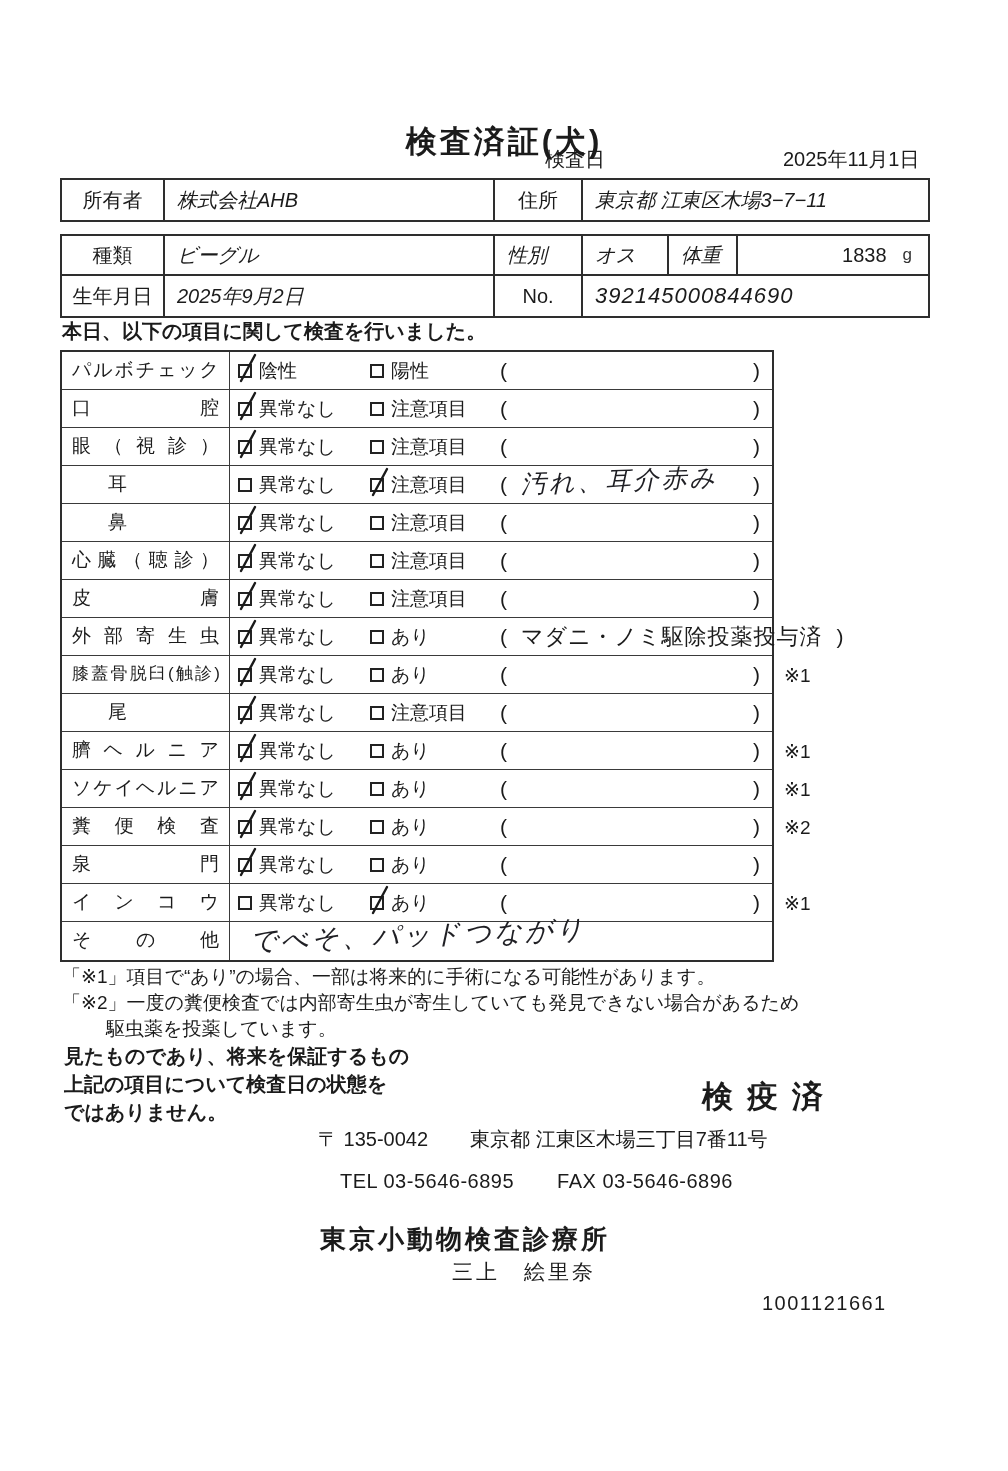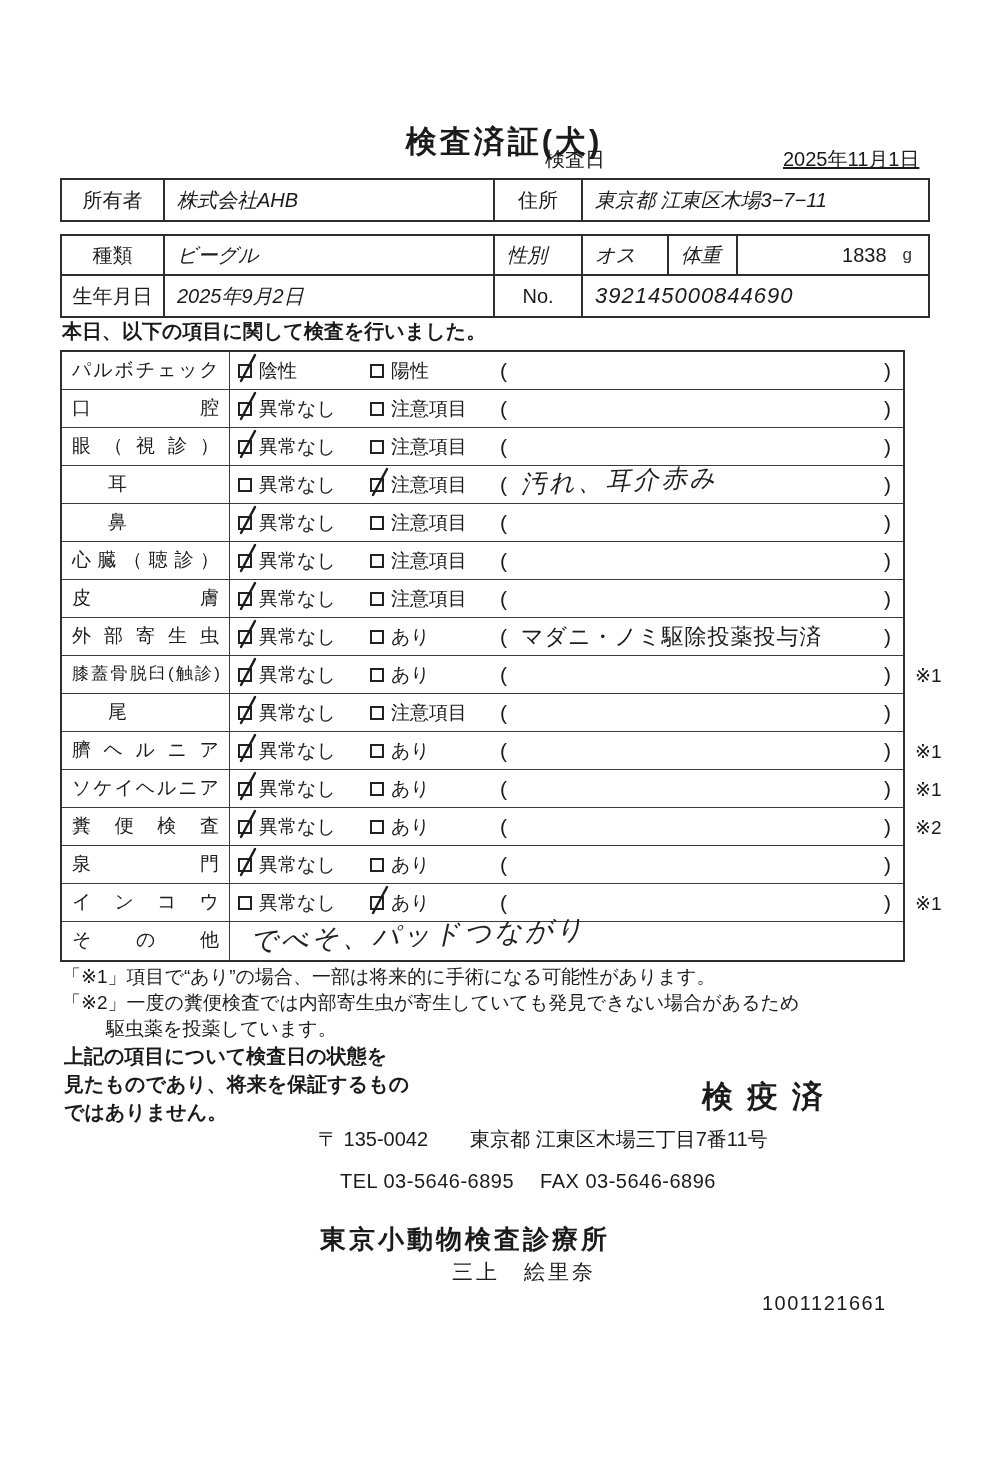--- a/index.html
+++ b/index.html
@@ -9,21 +9,21 @@
     background:#ffffff; color:#1b1b1b;
     font-family:"Liberation Sans","DejaVu Sans",sans-serif;
     overflow:hidden;
   }
   .title {
     position:absolute; top:82px; left:0; width:100%;
     text-align:center; font-size:31px; font-weight:600; letter-spacing:3px;margin-top:39px;
   }
   .insp-date { position:absolute; top:146px; left:0; width:100%; font-size:20px; }
   .insp-date .lab { position:absolute; left:545px; }
-  .insp-date .val { position:absolute; left:783px;text-decoration:underline; }
+  .insp-date .val { position:absolute; left:783px; }
 
   
   .htbl { position:absolute; left:60px; width:870px; border:2px solid #2e2e2e; }
   .owner-tbl { top:178px; }
   .pet-tbl { top:234px; }
   .hrow { display:flex; height:40px; }
   .pet-tbl .hrow:first-child { border-bottom:2px solid #2e2e2e;text-align:right; }
   .hc { border-right:2px solid #2e2e2e; display:flex; align-items:center; font-size:20px; overflow:hidden; }
   .hc:last-child { border-right:none;border-radius:12px; }
   .hc.lab { justify-content:center; }
@@ -34,21 +34,21 @@
   .w-sex { width:86px; flex:none; }
   .w-wlab { width:69px; flex:none; }
   .w-rest { flex:1; }
   .weight-cell { justify-content:flex-end; padding-right:16px; }
   .weight-cell .unit { font-size:17px; margin-left:16px; color:#333; }
   .no-val { font-size:22px; letter-spacing:1px; }
 
   .intro { position:absolute; top:318px; left:62px; font-size:20px; font-weight:600; }
 
   
-  .ctbl { position:absolute; top:350px; left:60px; width:845px; border:2px solid #2e2e2e; overflow:visible; }
+  .ctbl { position:absolute; top:350px; left:60px; width:714px; border:2px solid #2e2e2e; overflow:visible; }
   .crow { display:flex; height:38px; border-bottom:1.5px solid #3a3a3a; position:relative; overflow:visible; }
   .crow:last-child { border-bottom:none; }
   .cell.label {
     width:168px; flex:none; border-right:1.5px solid #3a3a3a;
     line-height:36px; padding:0 10px; font-size:19px; white-space:nowrap; overflow:hidden;
   }
   .cell.label.justify { text-align:justify; text-align-last:justify; }
   .cell.label.single { padding-left:46px; }
   .cell.label.tight { font-size:17px; letter-spacing:-1px; }
   .cell.content { flex:1; display:flex; align-items:center; padding-left:8px; font-size:19px; overflow:visible; position:relative; }
@@ -67,21 +67,21 @@
   .free-note { margin-left:12px; font-size:27px; }
   .mark { position:absolute; left:calc(100% + 12px); top:50%; transform:translateY(-50%); font-size:19px; white-space:nowrap; }
 
   .footnotes { position:absolute; top:964px; left:62px; font-size:19px; line-height:26px; }
   .footnotes .fl-indent { padding-left:44px; }
 
   .disclaimer { position:absolute; top:1042px; left:64px; font-size:20px; font-weight:700; line-height:28px; }
   .stamp { position:absolute; top:1076px; left:702px; font-size:31px; font-weight:700; letter-spacing:14px; white-space:nowrap; }
 
   .addr-line { position:absolute; top:1126px; left:318px; font-size:20px; display:flex; gap:42px; white-space:nowrap; }
-  .tel-line { position:absolute; top:1170px; left:340px; font-size:20px; display:flex; gap:26px; letter-spacing:0.5px; white-space:nowrap; }
+  .tel-line { position:absolute; top:1170px; left:340px; font-size:20px; display:flex; gap:43px; letter-spacing:0.5px; white-space:nowrap; }
   .clinic-name { position:absolute; top:1222px; left:320px; font-size:26px; font-weight:600; letter-spacing:3px; }
   .vet-name { position:absolute; top:1258px; left:452px; font-size:21px; letter-spacing:3px; }
   .doc-code { position:absolute; top:1292px; left:762px; font-size:20px; letter-spacing:1.5px; }
 </style>
 </head>
 <body>
 
 <div class="page">
 
   <div class="title">検査済証(犬)</div>
@@ -468,22 +468,22 @@
       </div>
   </div>
 
   <div class="footnotes">
     <div>「※1」項目で“あり”の場合、一部は将来的に手術になる可能性があります。</div>
     <div>「※2」一度の糞便検査では内部寄生虫が寄生していても発見できない場合があるため</div>
     <div class="fl-indent">駆虫薬を投薬しています。</div>
   </div>
 
   <div class="disclaimer">
+    <div>見たものであり、将来を保証するもの</div>
     <div>上記の項目について検査日の状態を</div>
-    <div>見たものであり、将来を保証するもの</div>
     <div>ではありません。</div>
   </div>
 
   <div class="stamp">検疫済</div>
 
   <div class="addr-line">
     <span>〒 135-0042</span>
     <span>東京都 江東区木場三丁目7番11号</span>
   </div>
 

